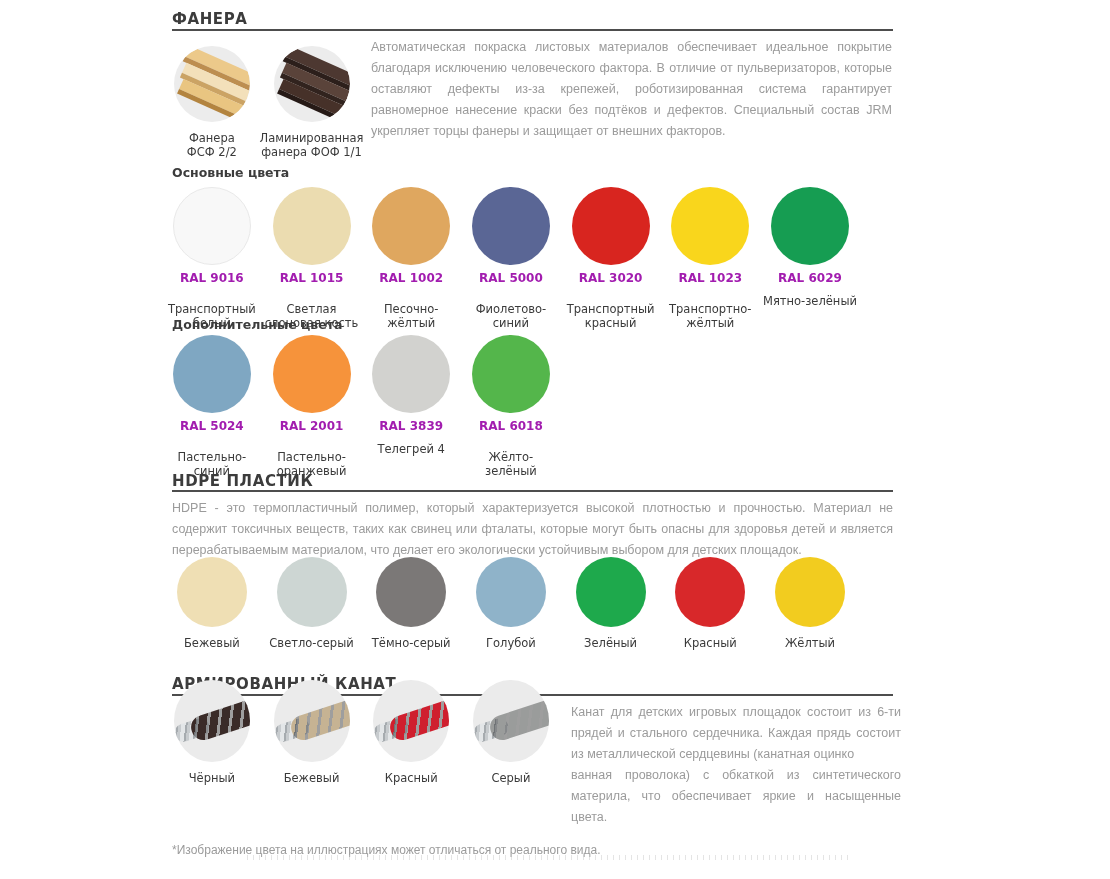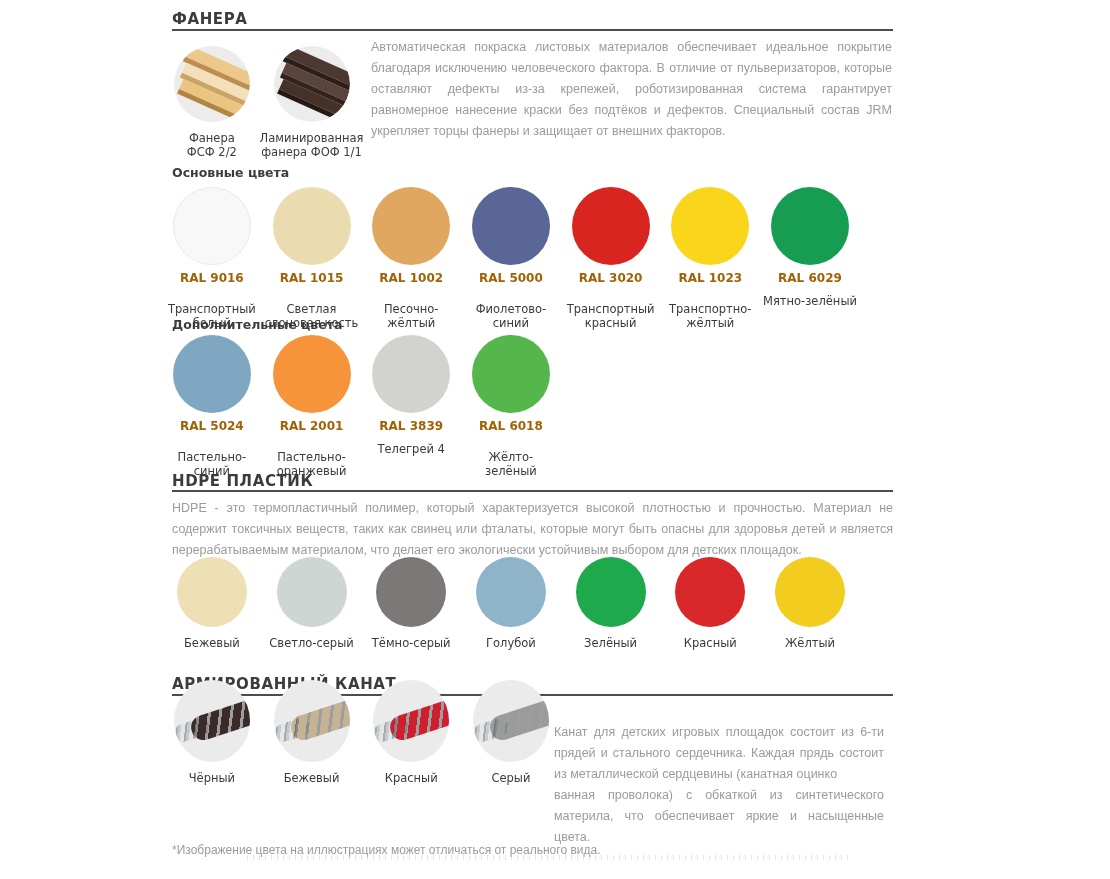--- a/index.html
+++ b/index.html
@@ -19,21 +19,21 @@
     font-size:12.5px; line-height:21px; color:#9b9b9b; text-align:justify;
   }
   .group-label {
     position:absolute; left:172px; font-size:12.5px; font-weight:bold; color:#3c3c3c;
   }
   .row { position:absolute; left:162px; display:flex; }
   .col { width:99.7px; flex:none; display:flex; flex-direction:column; align-items:center; }
   .dot { width:78px; height:78px; border-radius:50%; flex:none; }
   .dot.small { width:70px; height:70px; }
   .dot.bordered { border:1px solid #e9e9e9; }
-  .code { margin-top:6px; font-size:12px; font-weight:bold; color:#a16207; white-space:nowrap; }
+  .code { margin-top:6px; font-size:12px; font-weight:bold; color:#a21caf; white-space:nowrap; }
   .cname {
     margin-top:18px; font-size:11.5px; color:#3a3a3a; line-height:13.5px;
     text-align:center; white-space:pre-line;
   }
   .cname.solo { margin-top:10px; }
   
   .fig-circle { width:76px; height:76px; border-radius:50%; overflow:hidden; flex:none; }
   .fig-label { margin-top:9px; font-size:11.5px; color:#3a3a3a; line-height:14px; text-align:center; white-space:pre-line; }
   
   .rope-fig { position:relative; width:76px; height:82px; border-radius:50%; background:#ebebeb; overflow:hidden; flex:none; }
@@ -248,18 +248,18 @@
     </div>
     <div class="col">
       <div class="rope-fig">
         <div class="rope-steel"></div>
         <div class="rope-bar" style="color: rgb(154, 156, 155);"></div>
       </div>
       <div class="cname solo">Серый</div>
     </div>
   </div>
 
-  <p class="para" style="left:554px; top:702px; width:330px;margin-top:20px;"><span>Канат для детских игровых площадок состоит из 6-ти прядей и стального сердечника. Каждая прядь состоит из металлической сердцевины (канатная оцинко</span><br><span>ванная проволока) с обкаткой из синтетического материла, что обеспечивает яркие и насыщенные цвета.</span></p>
+  <p class="para" style="left:571px; top:702px; width:330px;"><span>Канат для детских игровых площадок состоит из 6-ти прядей и стального сердечника. Каждая прядь состоит из металлической сердцевины (канатная оцинко</span><br><span>ванная проволока) с обкаткой из синтетического материла, что обеспечивает яркие и насыщенные цвета.</span></p>
 
   <div class="footnote">*Изображение цвета на иллюстрациях может отличаться от реального вида.</div>
   <div class="ghost-strip"></div>
 
 </div>
 
 </body></html>

